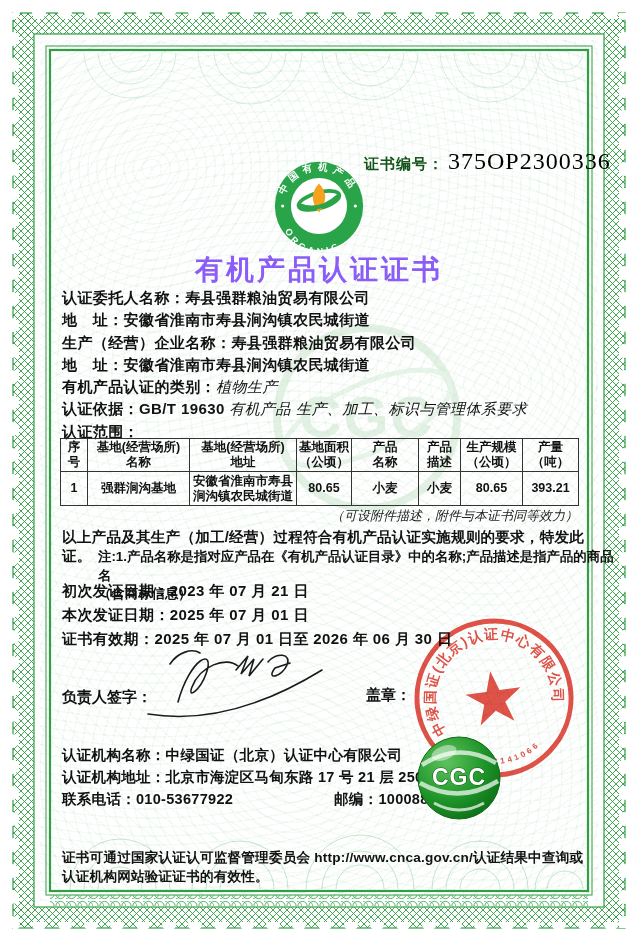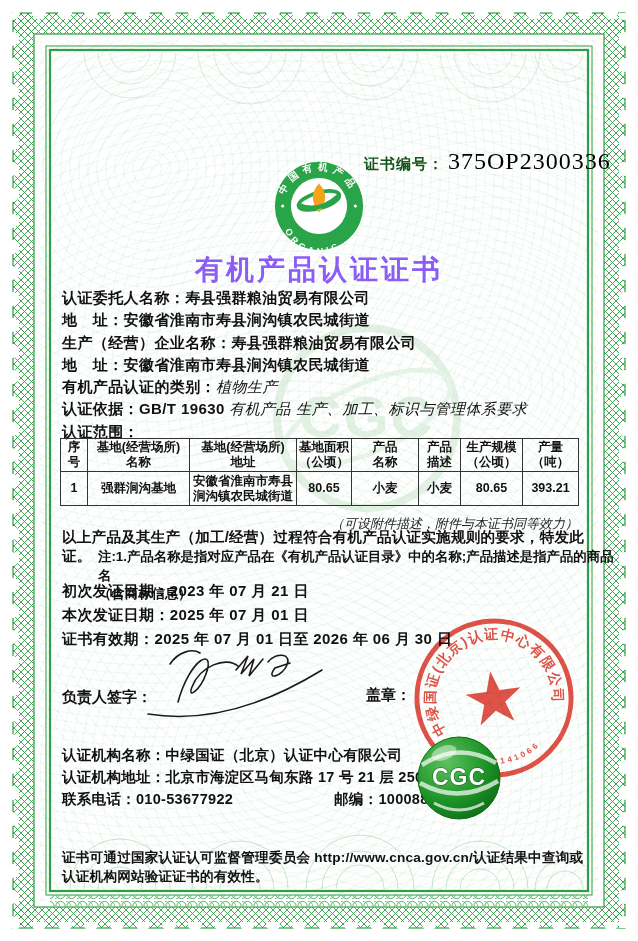--- a/index.html
+++ b/index.html
@@ -18,21 +18,21 @@
   .kai{font-family:"DejaVu Serif","Liberation Serif",serif;font-style:italic;font-weight:500;}
   .cert-no{display:flex;align-items:baseline;gap:4px;}
   .cert-no .lb{color:#14531a;font-size:15px;letter-spacing:1px;}
   .cert-no .num{font-family:"Liberation Serif","DejaVu Serif",serif;font-size:24px;color:#000;letter-spacing:1px;}
   .title{width:638px;text-align:center;font-size:28px;font-weight:900;letter-spacing:3px;color:#8b5cf6;}
   .info{width:522px;font-size:15px;line-height:22.3px;letter-spacing:.4px;}
   .info .kai{font-size:15px;}
   table.scope{border-collapse:collapse;table-layout:fixed;width:518px;}
   table.scope th,table.scope td{border:1.2px solid #333;text-align:center;vertical-align:middle;
     padding:1px 2px;font-size:12.5px;font-weight:700;line-height:1.2;white-space:pre-line;}
-  .attach{font-size:13px;color:#222;text-align:right;width:518px;margin-top:8px;}
+  .attach{font-size:13px;color:#222;text-align:right;width:518px;}
   .stmt{font-size:14.6px;font-weight:700;letter-spacing:.2px;}
   .note{font-size:13.4px;font-weight:700;line-height:18.5px;white-space:pre-line;margin-left:36px;}
   .dline{font-size:15px;font-weight:700;letter-spacing:.4px;}
   .siglabel,.staplabel{font-size:15px;font-weight:700;}
   .agline{font-size:14.5px;font-weight:700;letter-spacing:.3px;}
   .footer{font-size:13.6px;font-weight:700;line-height:19px;white-space:pre-line;width:524px;letter-spacing:.2px;}
   svg{display:block;}
 </style>
 </head>
 <body>

